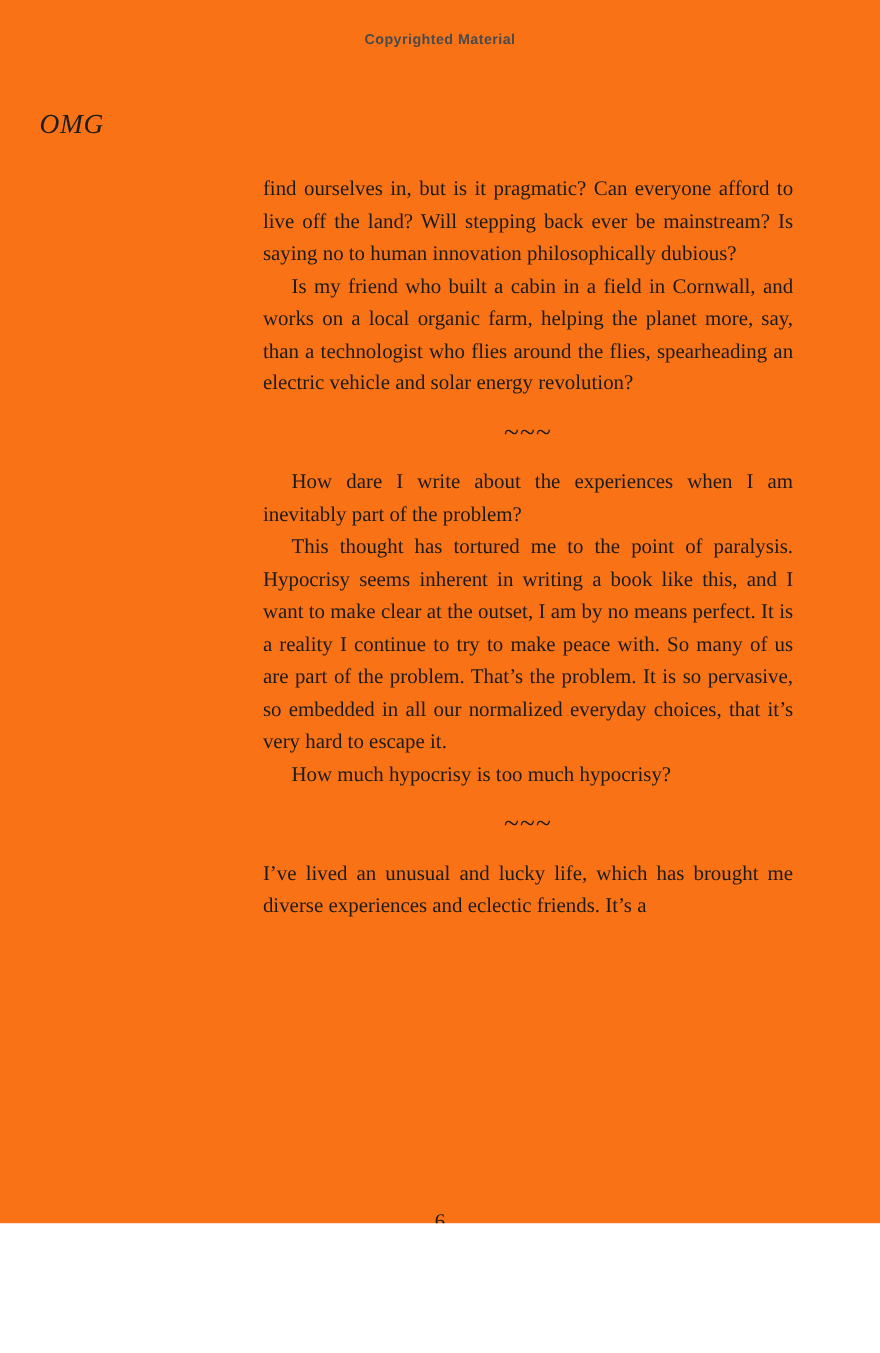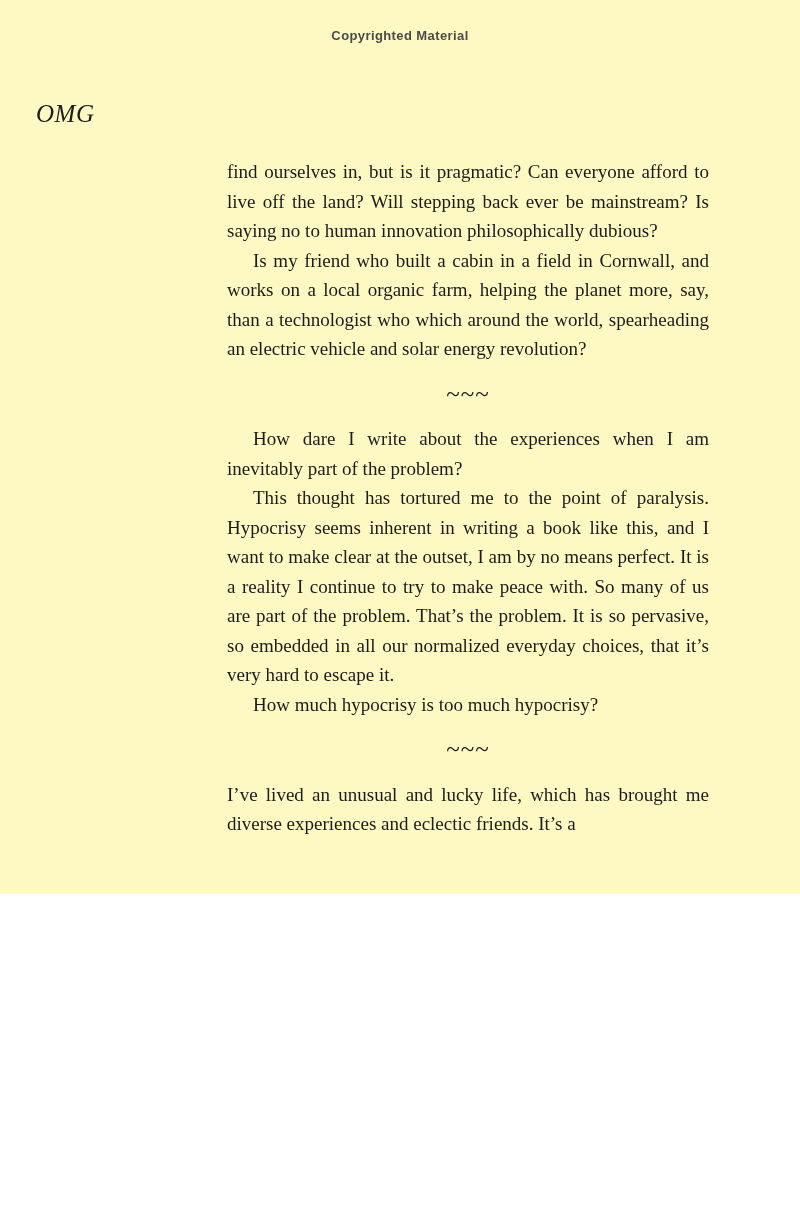--- a/index.html
+++ b/index.html
@@ -5,22 +5,22 @@
   * { margin: 0; padding: 0; box-sizing: border-box; }
   html, body {
     width: 800px;
     height: 1230px;
     background: #ffffff;
     font-family: "Liberation Serif", serif;
   }
   .page {
     position: relative;
     width: 800px;
-    height: 894px;
-    background: #fef9c3;
+    height: 1112px;
+    background: #f97316;
     overflow: hidden;
   }
   .copyright {
     position: absolute;
     left: 0;
     width: 100%;
     text-align: center;
     font-family: "Liberation Sans", sans-serif;
     font-size: 13px;
     font-weight: 600;
@@ -38,21 +38,21 @@
     font-family: "Liberation Serif", serif;
     font-style: italic;
     font-size: 25px;
     letter-spacing: 0.5px;
     color: #1d1d1d;
     margin-left: 36px;
   }
   .body-text {
     position: absolute;
     top: 157px;
-    left: 227px;
+    left: 239px;
     width: 482px;
     color: #1b1b1b;
     font-size: 19px;
     line-height: 29.5px;
     text-align: justify;
   }
   .para { margin: 0; }
   .para.indent { text-indent: 26px; }
   .para .italic { }
   .separator {
@@ -77,21 +77,21 @@
 </head>
 <body>
 
 <div class="page">
   <div class="copyright top">Copyrighted Material</div>
 
   <div class="running-header">OMG</div>
 
   <div class="body-text">
       <p class="para"><span>find ourselves in, but is it pragmatic? Can everyone afford to live off the land? Will stepping back ever be mainstream? Is saying no to human innovation philosophically dubious?</span></p>
-      <p class="para indent"><span>Is my friend who built a cabin in a field in Cornwall, and works on a local organic farm, helping the planet more, say, than a technologist who which around the world, spearheading an electric vehicle and solar energy revolution?</span></p>
+      <p class="para indent"><span>Is my friend who built a cabin in a field in Cornwall, and works on a local organic farm, helping the planet more, say, than a technologist who flies around the flies, spearheading an electric vehicle and solar energy revolution?</span></p>
       <div class="separator">~~~</div>
       <p class="para indent"><span>How dare I write about the experiences when I am inevitably part of the problem?</span></p>
       <p class="para indent"><span>This thought has tortured me to the point of paralysis. Hypocrisy seems inherent in writing a book like this, and I want to make clear at the outset, I am by no means perfect. It is a reality I continue to try to make peace with. So many of us are part of the problem. That’s </span><span class="italic">the problem</span><span>. It is so pervasive, so embedded in all our normalized everyday choices, that it’s very hard to escape it.</span></p>
       <p class="para indent"><span>How much hypocrisy is </span><span class="italic">too much</span><span> hypocrisy?</span></p>
       <div class="separator">~~~</div>
       <p class="para"><span>I’ve lived an unusual and lucky life, which has brought me diverse experiences and eclectic friends. It’s a</span></p>
     </div>
 
   <div class="page-number">6</div>
 

